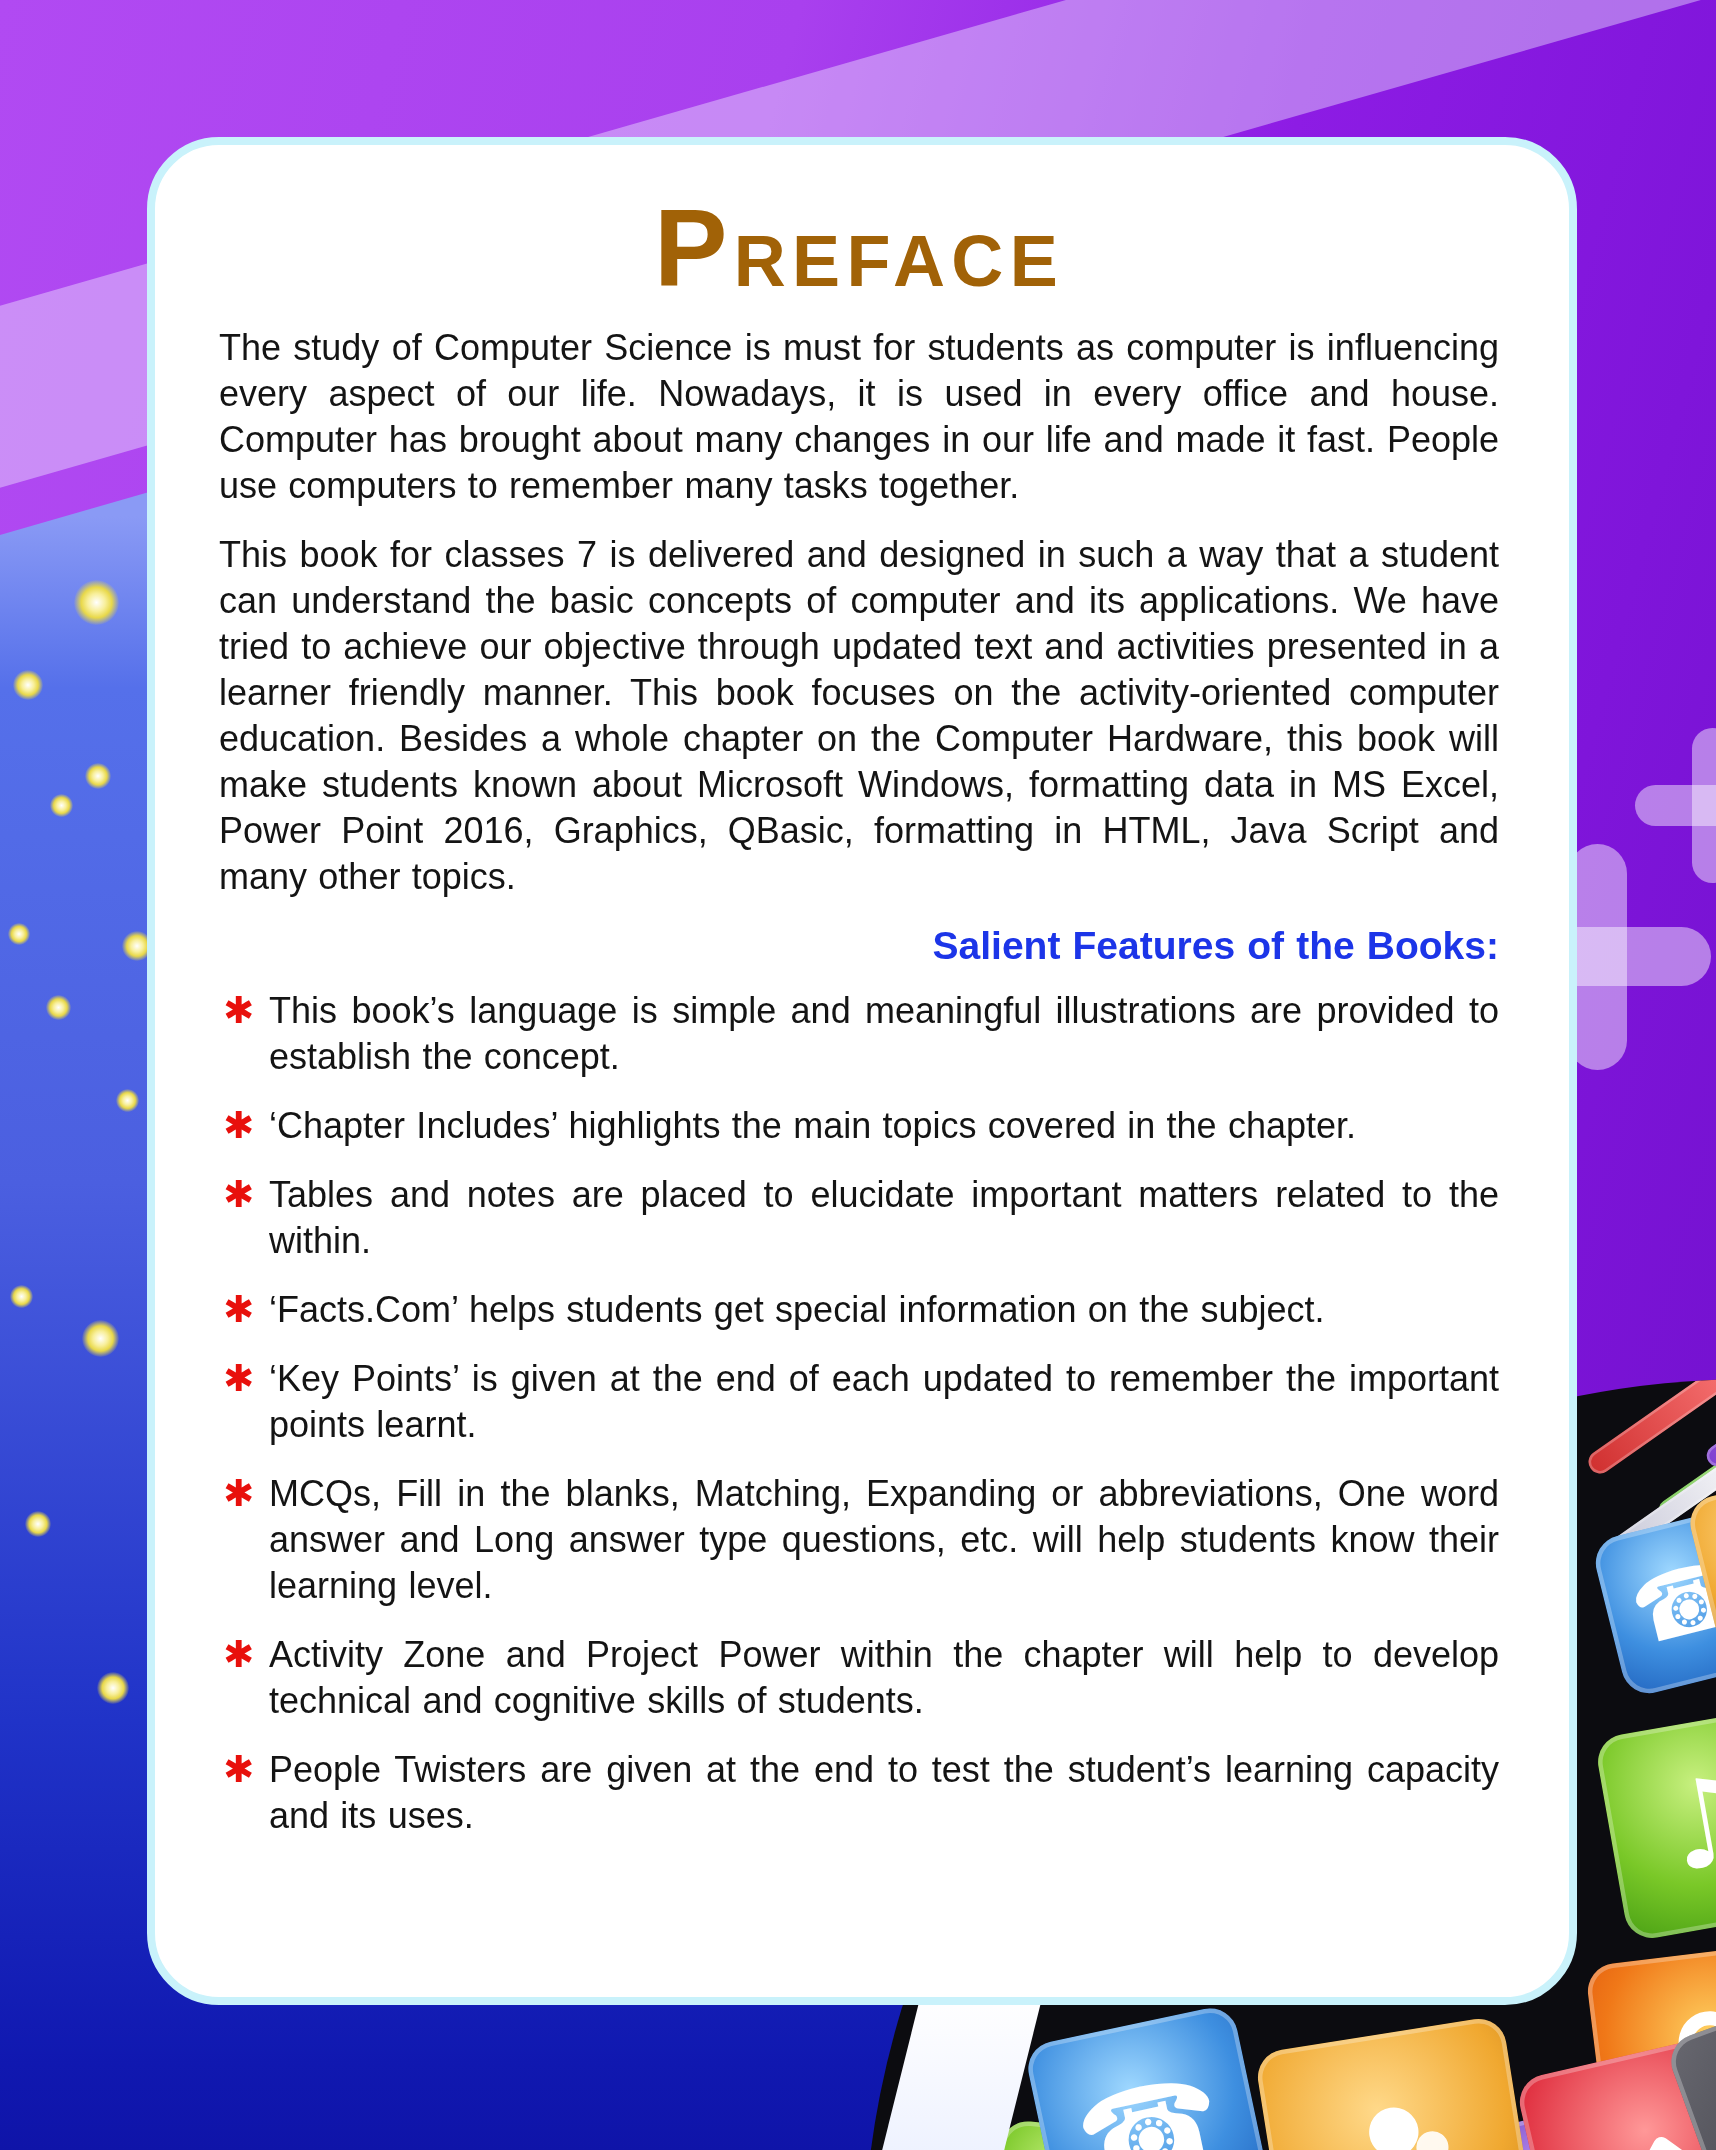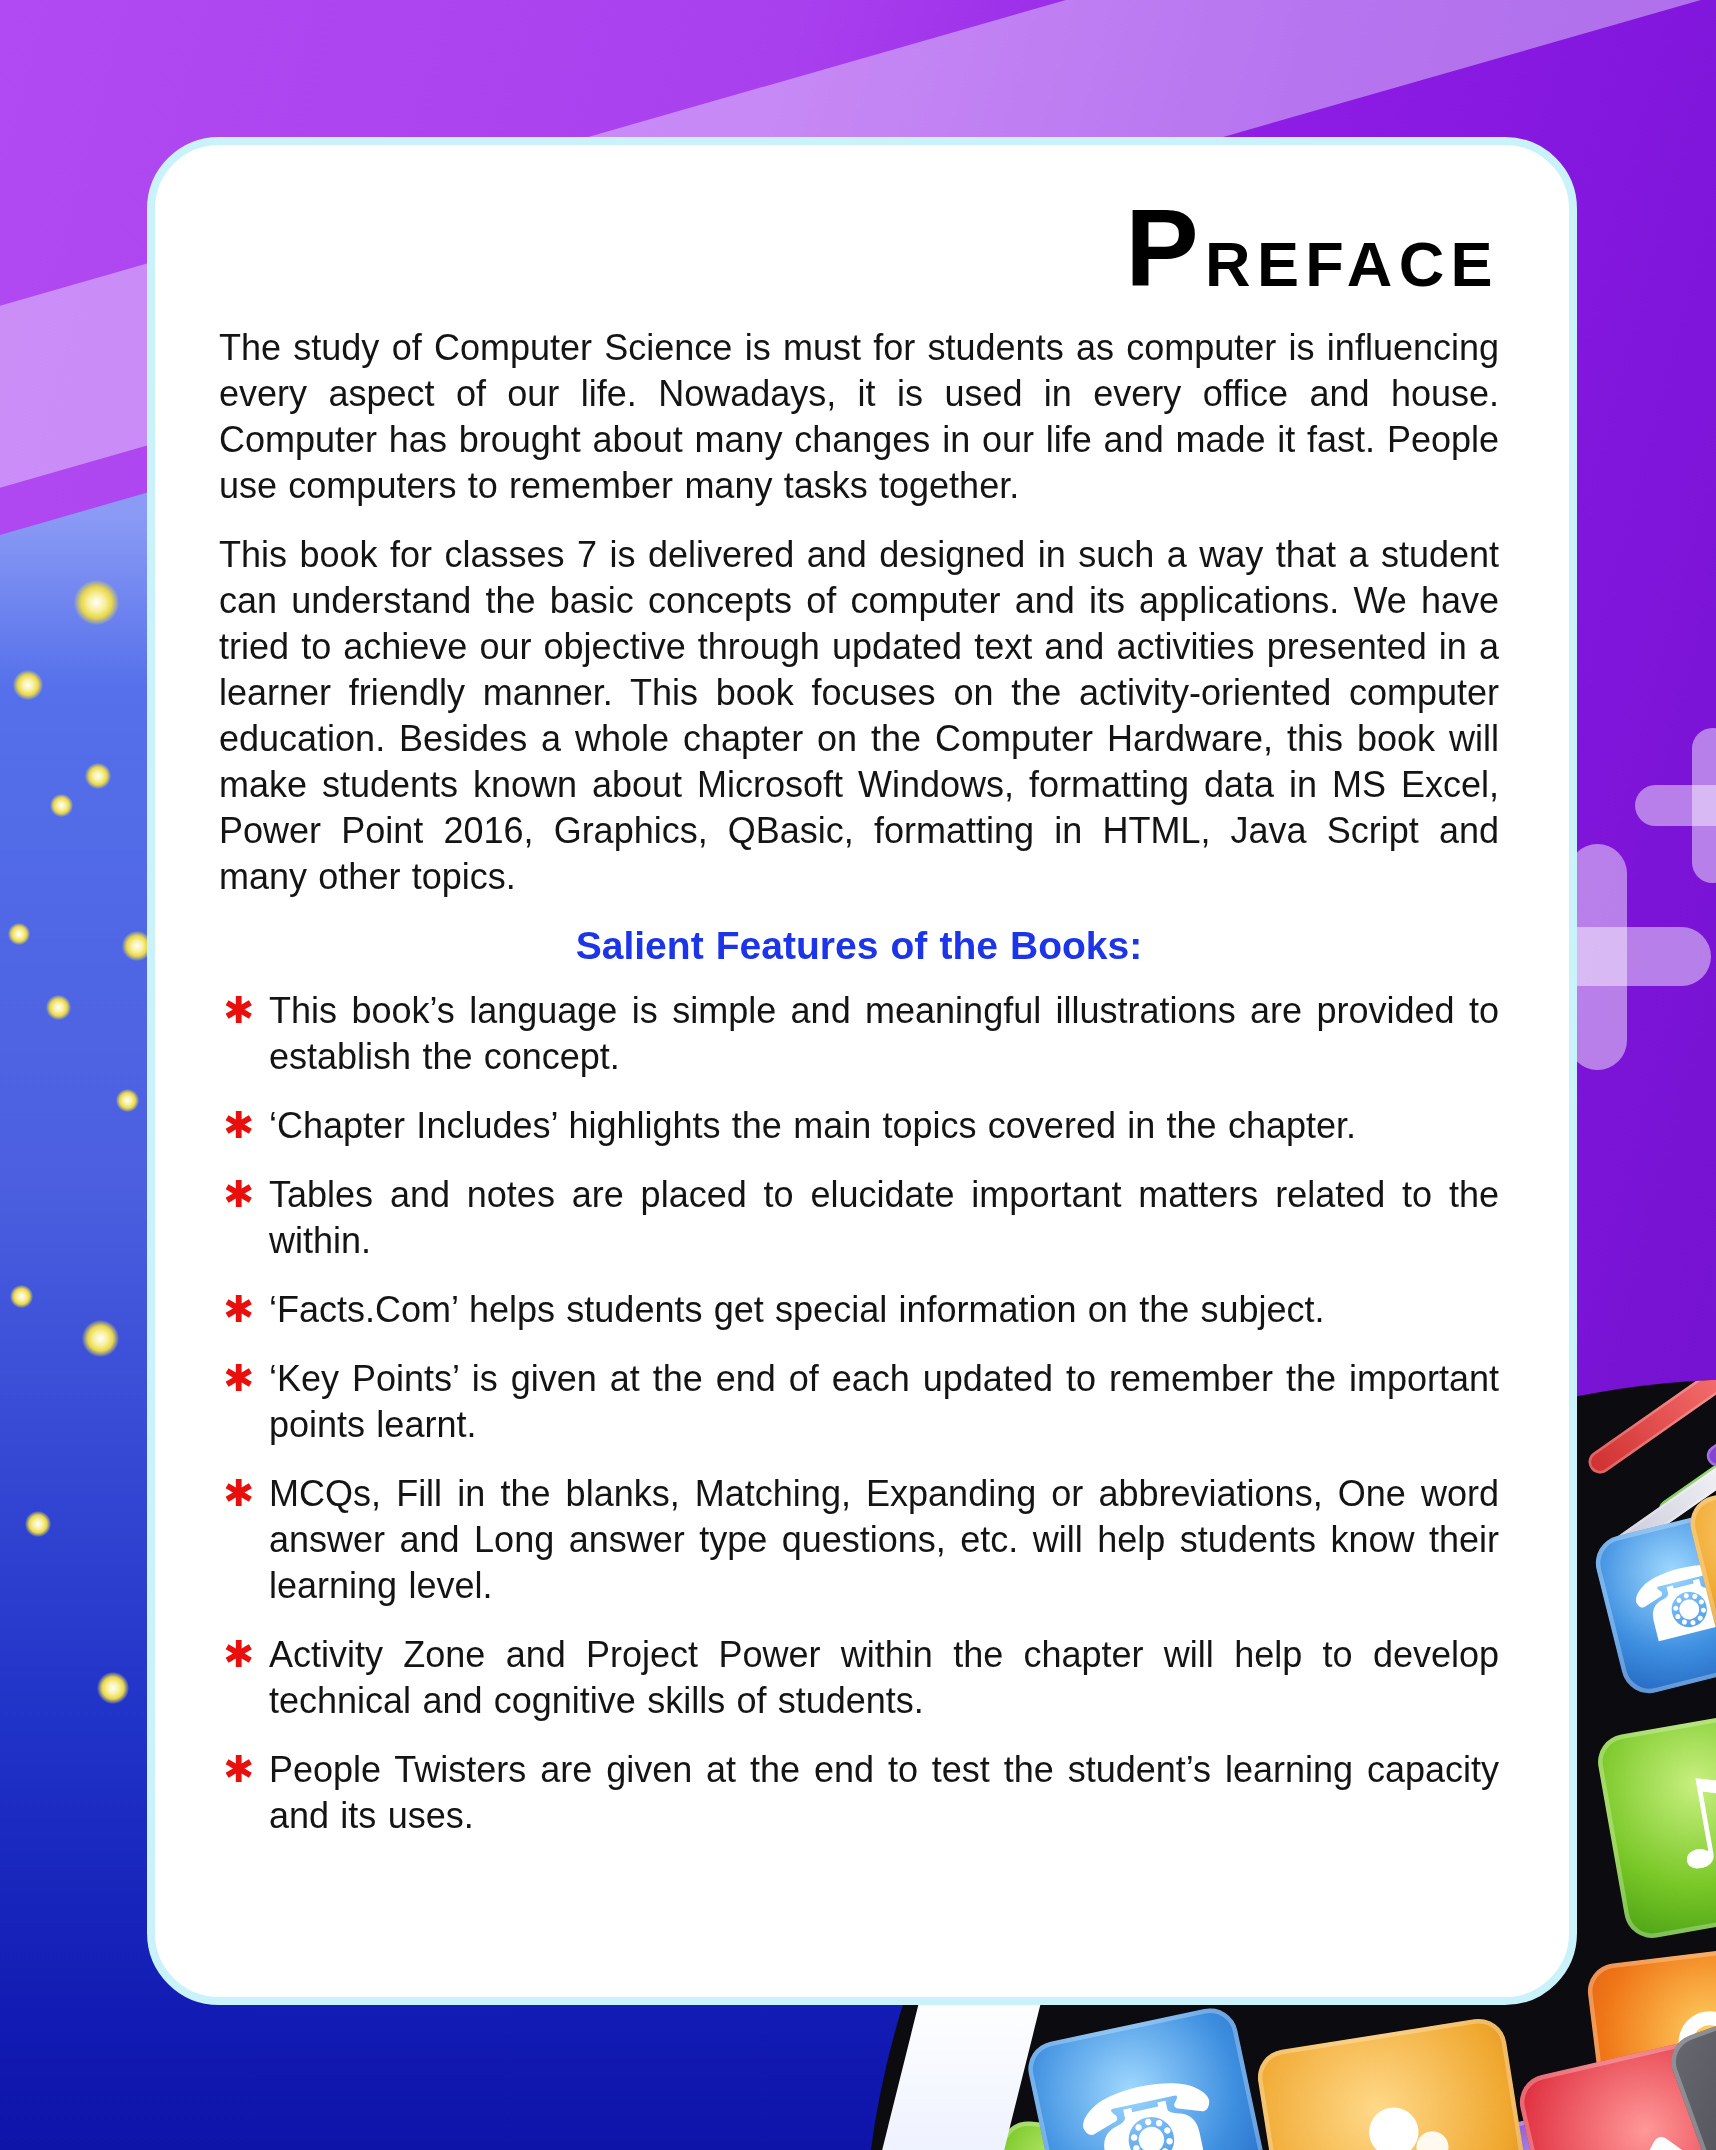--- a/index.html
+++ b/index.html
@@ -42,27 +42,27 @@
   .strip{position:absolute;border-radius:13px;box-shadow:inset 0 0 0 2.6px rgba(255,255,255,0.25);}
 
   
   .sliver{position:absolute;left:901px;top:1994px;width:122px;height:161px;z-index:6;
           background:linear-gradient(180deg,#ffffff,#eef2ff);transform:skewX(-14deg);}
 
   
   .card{position:absolute;left:147px;top:137px;width:1430px;height:1868px;box-sizing:border-box;
         background:#ffffff;border:8.4px solid #c9f2fb;border-radius:72px;z-index:10;
         padding:45px 70px 0 64px;}
-  .title{margin:0 0 19.3px 0;text-align:right;color:#000000;
-         font-size:63px;font-weight:800;letter-spacing:6.4px;line-height:1.05;
+  .title{margin:0 0 19.3px 0;text-align:center;color:#a16207;
+         font-size:72px;font-weight:800;letter-spacing:6.4px;line-height:1.05;
          font-family:"Liberation Sans","DejaVu Sans",sans-serif;}
   .title::first-letter{font-size:110px;}
   .body-text{color:#141414;font-size:36px;line-height:46px;text-align:justify;word-spacing:1.3px;}
   .para{margin:0 0 23px 0;}
-  .features-heading{color:#1c35e8;font-size:39px;font-weight:700;margin:3.9px 0 19.3px 0;text-align:center;}
+  .features-heading{color:#1c35e8;font-size:39px;font-weight:700;margin:3.9px 0 19.3px 0;text-align:right;}
   ul.features{list-style:none;margin:0 0 23px 0;padding:0;}
   ul.features li{display:grid;grid-template-columns:50px 1fr;margin:0 0 23px 0;}
   .ast{color:#e8100c;font-size:37px;line-height:46px;padding-left:3.9px;font-family:"DejaVu Sans",sans-serif;}
   .closing{margin:0;}
 </style>
 </head>
 <body>
 
 <div id="stage">
 

